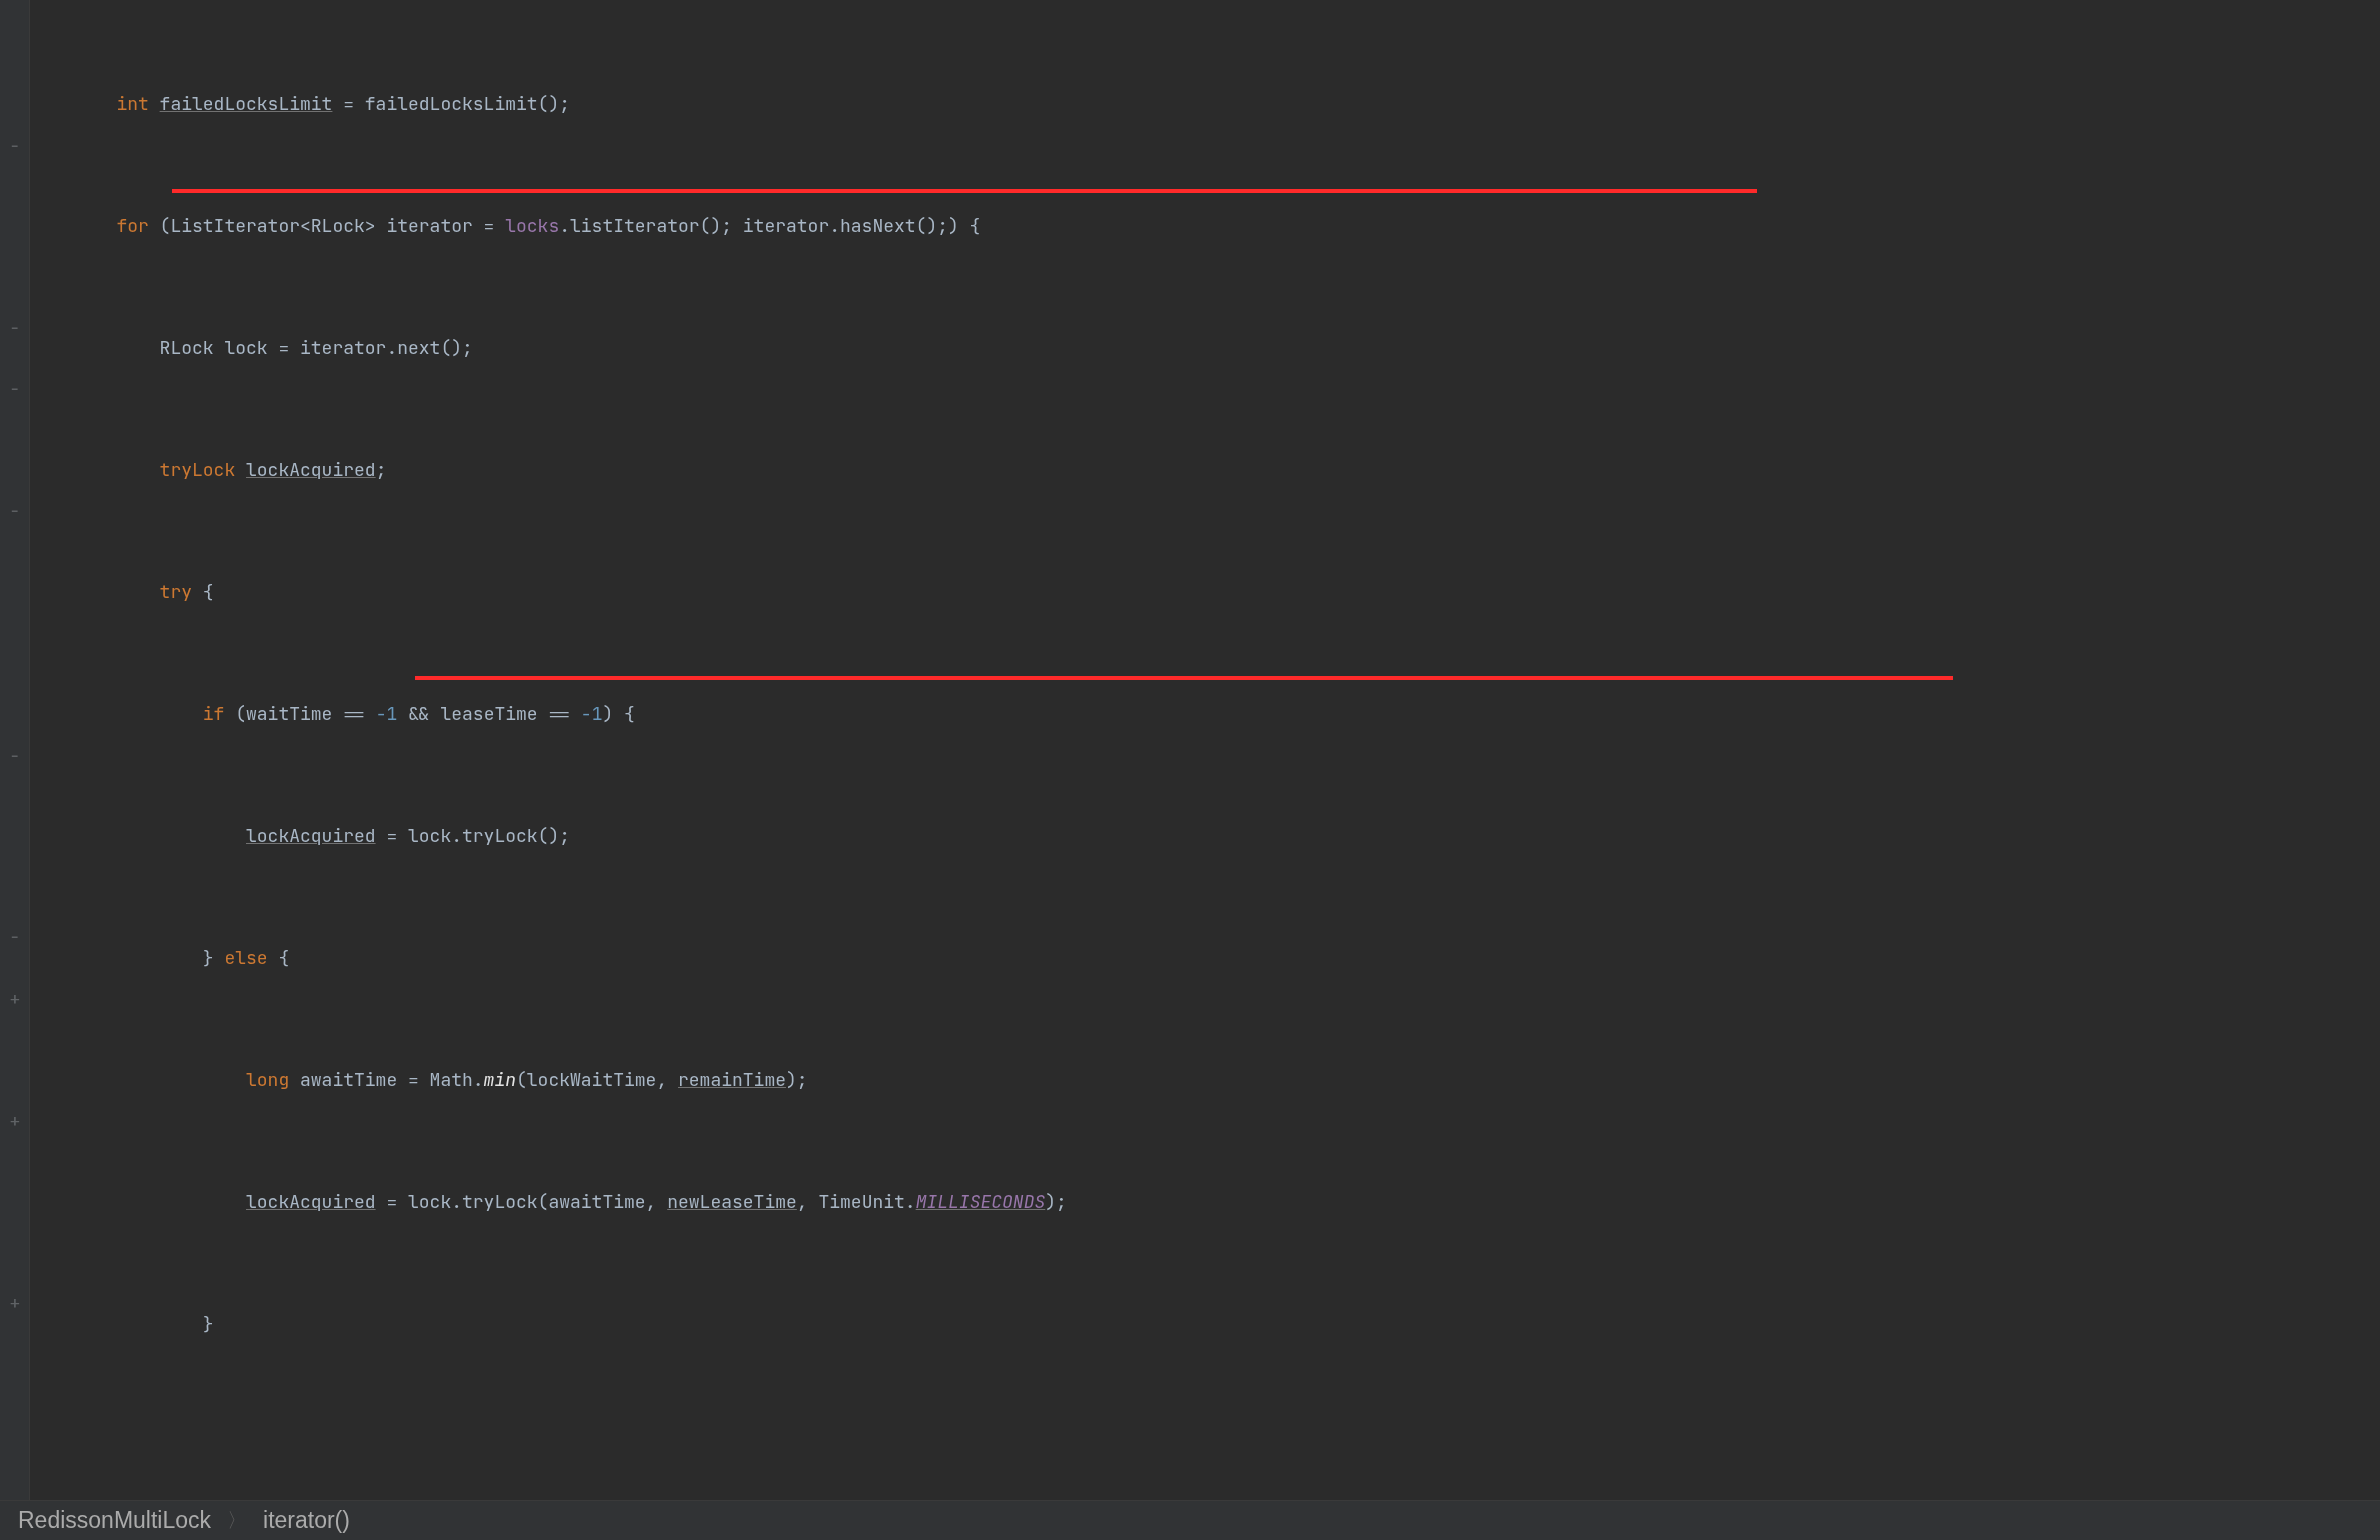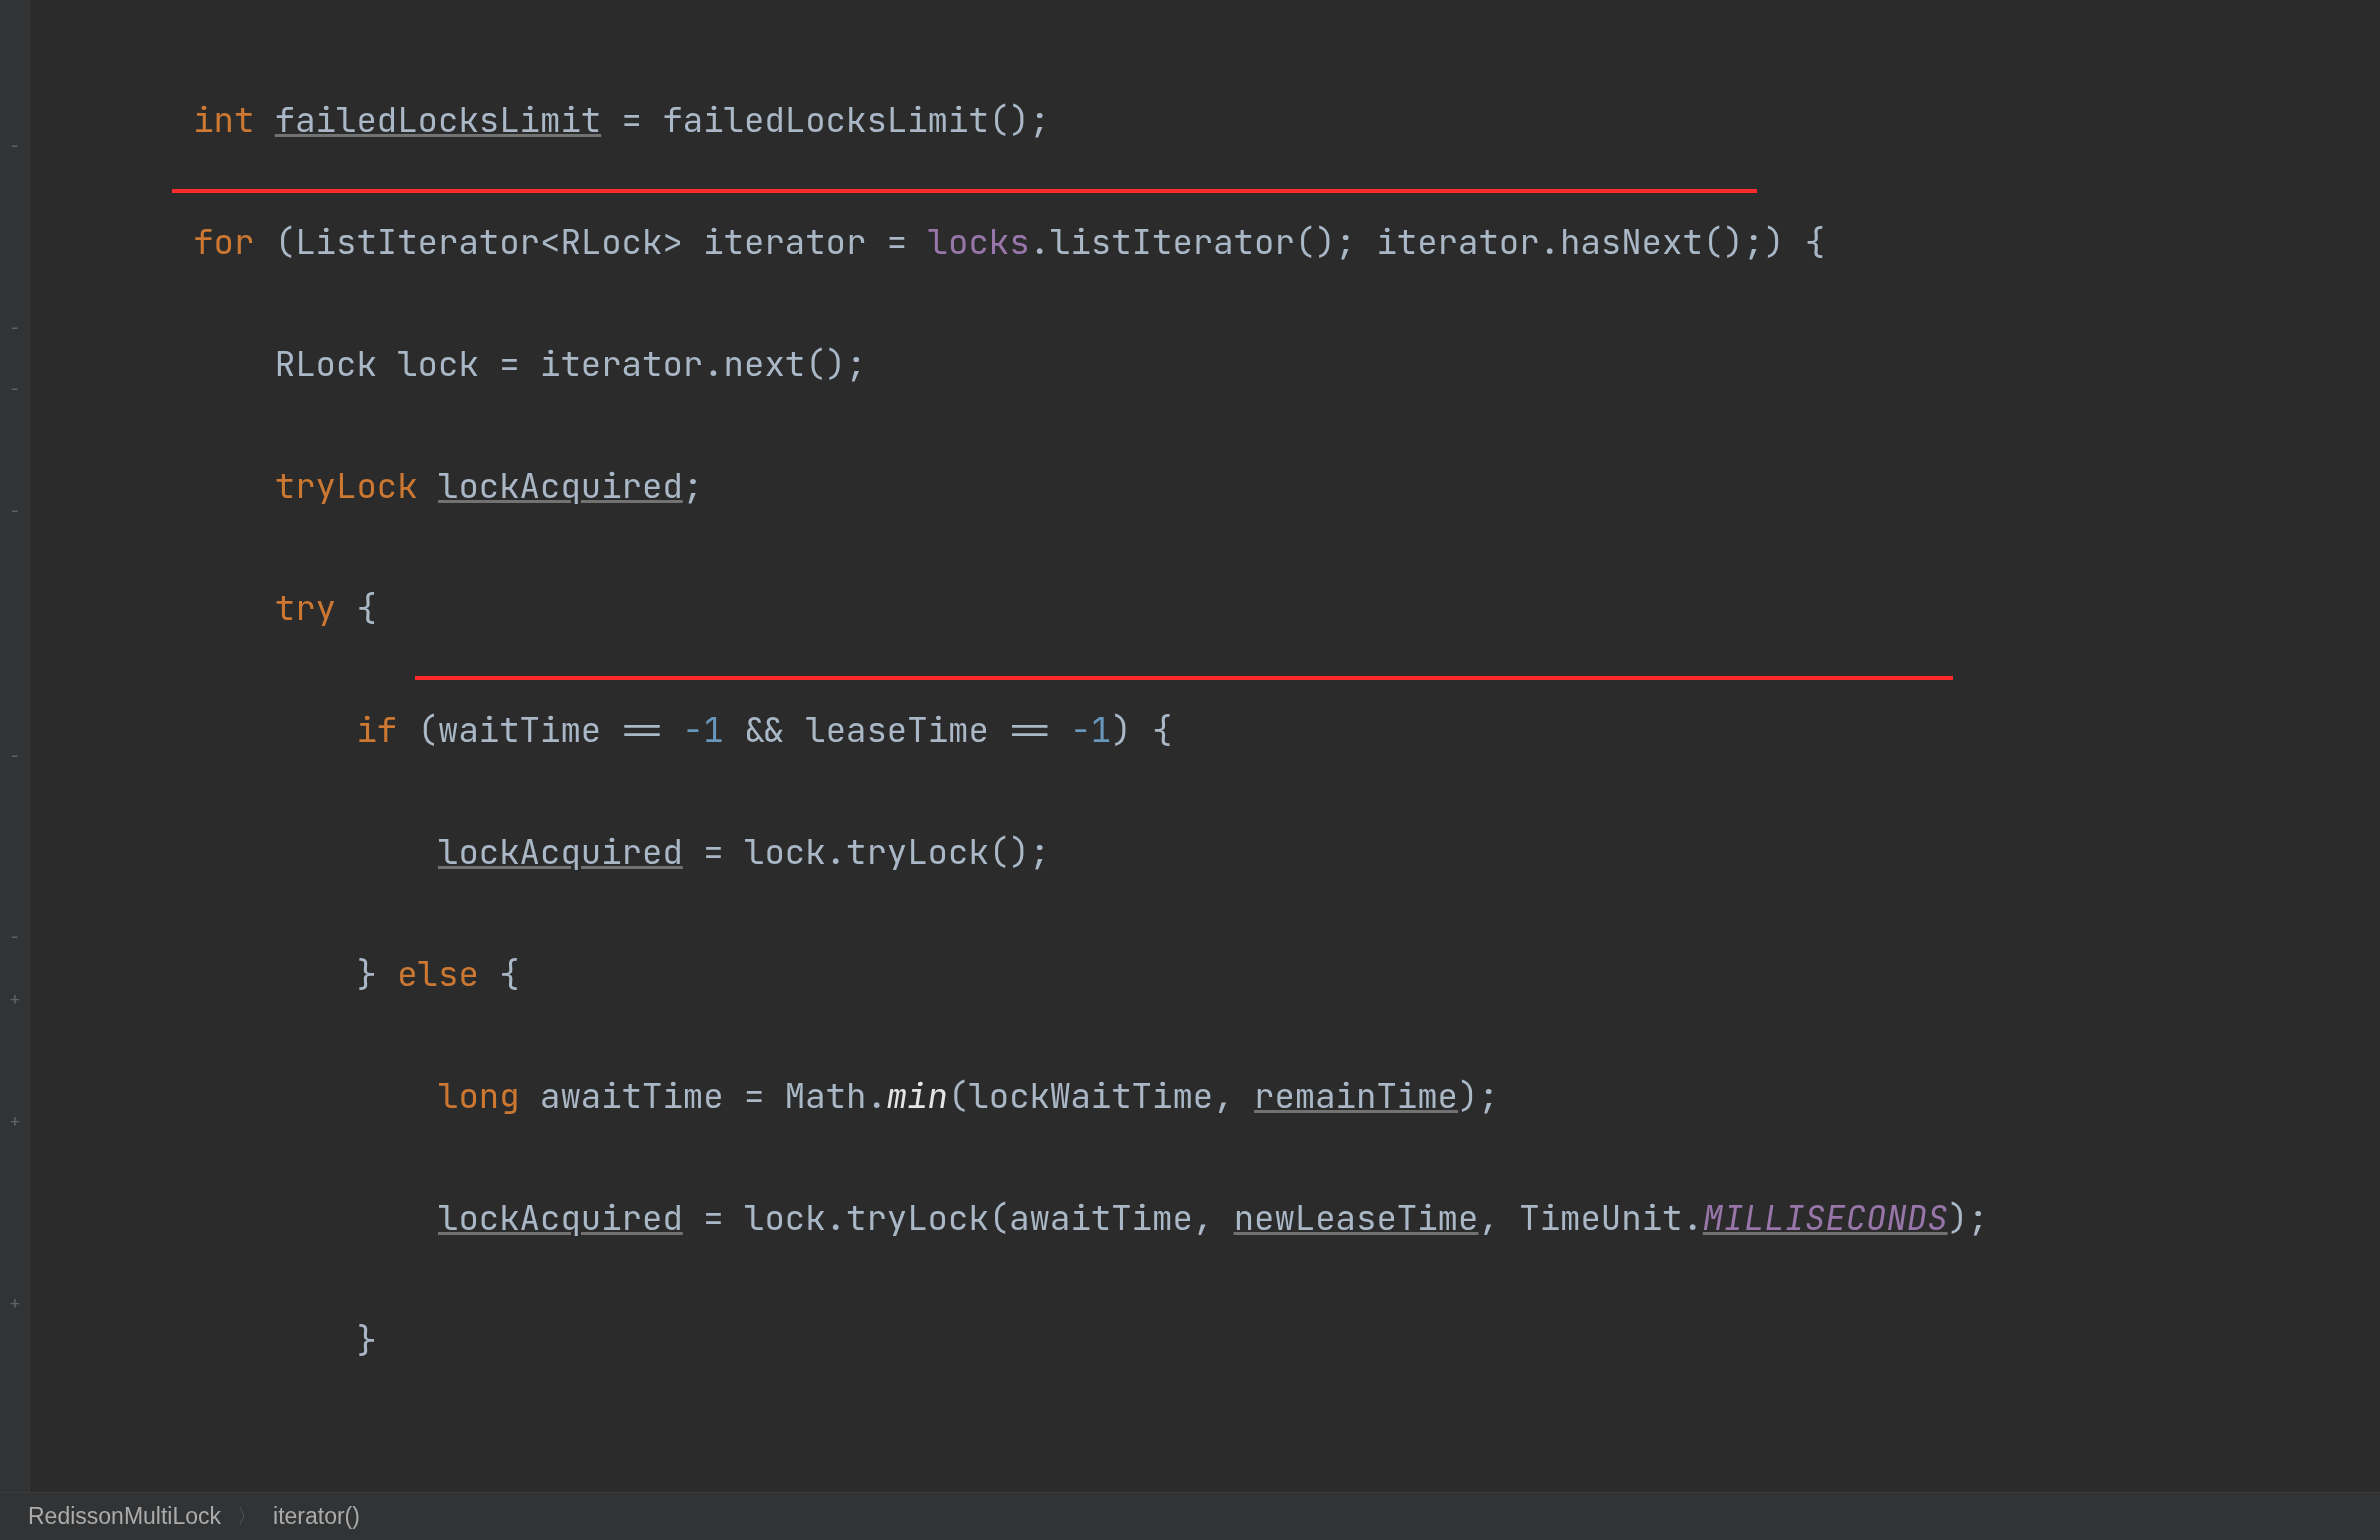--- a/index.html
+++ b/index.html
@@ -33,22 +33,22 @@
     font-size: 18px;
     line-height: 18px;
     text-align: center;
   }
   .code-area {
     position: absolute;
     left: 30px;
     top: 0;
     right: 0;
     bottom: 44px;
-    padding-top: 28px;
-    font-size: 34px;
+    padding-top: 12px;
+    font-size: 18px;
     line-height: 61px;
     white-space: pre;
     color: #A9B7C6;
   }
   .code-area .line { display: block; position: relative; }
   .kw   { color: #CC7832; }
   .uid  { color: #A9B7C6; text-decoration: underline; text-decoration-color: #727272; }
   .field{ color: #9876AA; }
   .static{ color: #e5e5e5; font-style: italic; }
   .const{ color: #9876AA; font-style: italic; text-decoration: underline; text-decoration-color: #727272;}
@@ -57,26 +57,26 @@
     position: absolute;
     height: 4px;
     background: #ff2a2a;
     z-index: 5;
   }
   .breadcrumb {
     position: absolute;
     left: 0;
     right: 0;
     bottom: 0;
-    height: 48px;
+    height: 40px;
     background: #313335;
     border-top: 1px solid #3a3a3a;
     display: flex;
     align-items: center;
-    padding-left: 28px;
+    padding-left: 18px;
     font-family: -apple-system, "Segoe UI", sans-serif;
     font-size: 23px;
     color: #ababab;
   }
   .breadcrumb .sep { color: #5a5a5a; margin: 0 16px; font-size: 20px; }
 </style>
 </head>
 <body>
 
 <div class="editor-wrap">

